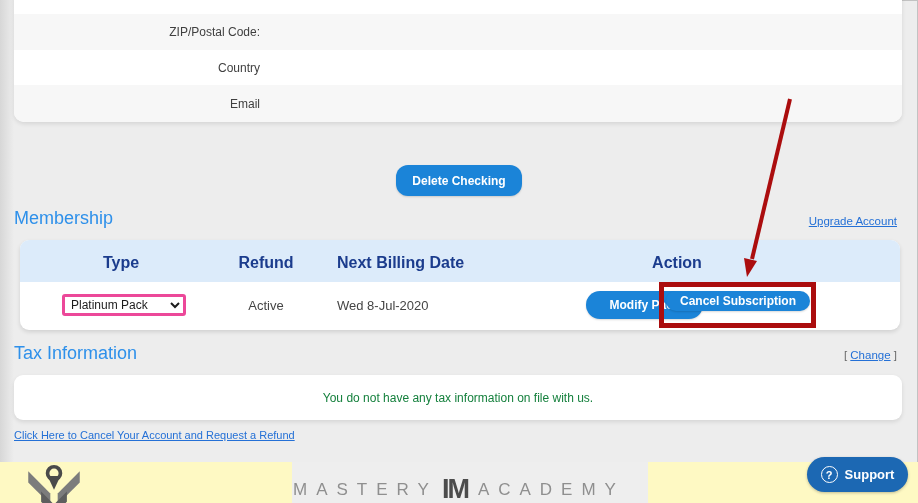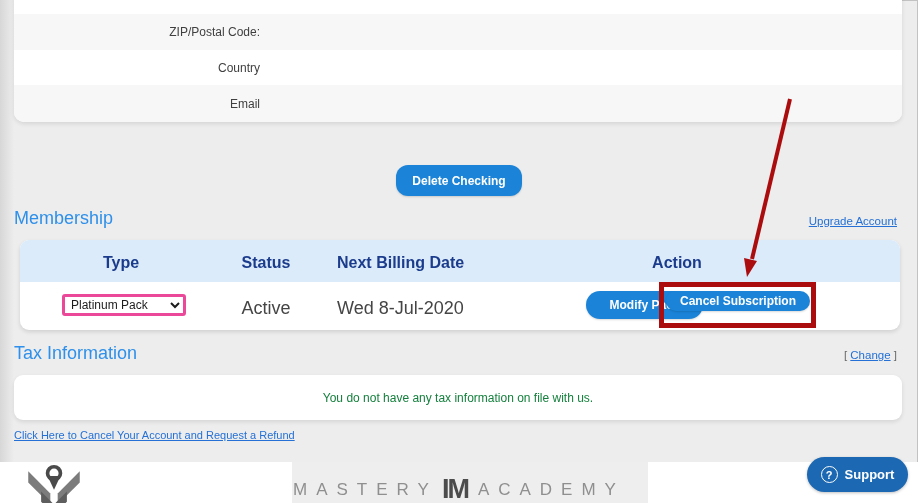--- a/index.html
+++ b/index.html
@@ -59,21 +59,21 @@
   .col-date   { left:317px; }
   .col-action { left:577px; width:160px; text-align:center; }
 
   .mem-row { position:absolute; left:0; top:42px; width:100%; height:48px; }
   .type-select {
     position:absolute; left:42px; top:12px; width:124px; height:22px;
     font-size:12px; color:#1c1c1c; background:#fff;
     border:3px solid #ec4899; border-radius:3px; padding:0 2px;
     font-family:"Liberation Sans", sans-serif;
   }
-  .cell-text { position:absolute; font-size:18px; color:#454545; }
+  .cell-text { position:absolute; font-size:13px; color:#454545; }
   .cell-status { left:166px; width:160px; top:16px; text-align:center; }
   .cell-date { left:317px; top:16px; }
   .modify-btn { position:absolute; left:521px; top:9px; width:117px; height:28px; border-radius:14px;margin-left:45px; }
   .cancel-btn { position:absolute; left:646px; top:9px; width:144px; height:20px; border-radius:14px; }
 
   
   .red-box {
     position:absolute; left:659px; top:282px; width:157px; height:46px;
     border:5px solid #ab0d0e; z-index:30; pointer-events:none;
   }
@@ -83,21 +83,21 @@
   .change-line { position:absolute; right:21px; top:349px; font-size:11.5px; color:#6b6b6b; }
   .tax-card {
     position:absolute; left:14px; top:375px; width:888px; height:45px;
     background:#fff; border-radius:9px; box-shadow:0 2px 4px rgba(0,0,0,.10);
     display:flex; align-items:center; justify-content:center;
   }
   .tax-card .msg { font-size:12px; color:#15803d; }
   .refund-link { position:absolute; left:14px; top:429px; font-size:11px; }
 
   
-  .footer { position:absolute; left:0; top:462px; width:918px; height:41px; background:#ffffff; }
+  .footer { position:absolute; left:0; top:462px; width:918px; height:41px; background:#fef9c3; }
   .footer-band { position:absolute; left:292px; top:0; width:356px; height:41px; background:#eeeeee; }
   .brand { position:absolute; left:0; top:0; width:918px; height:41px; display:flex; align-items:center; justify-content:center; padding-top:14px; }
   .brand-side { font-size:17px; letter-spacing:9px; color:#8f8f8f; }
   .brand-mid { font-size:27px; font-weight:800; color:#4c4c4c; letter-spacing:-2px; margin:0 10px 0 4px; line-height:0.9; }
   .footer-logo { position:absolute; left:26px; top:2px; }
 
   .support-btn {
     position:absolute; right:10px; top:457px; width:101px; height:35px;
     background:#1c68b3; border:none; border-radius:18px; color:#fff;
     display:flex; align-items:center; justify-content:center; gap:7px;
@@ -130,21 +130,21 @@
   </div>
 
   <button class="btn-blue delete-checking">Delete Checking</button>
 
   <div class="section-title mem-title">Membership</div>
   <a class="link upgrade-link">Upgrade Account</a>
 
   <div class="mem-card">
     <div class="mem-header">
       <div class="col-head col-type">Type</div>
-      <div class="col-head col-status">Status</div>
+      <div class="col-head col-status">Refund</div>
       <div class="col-head col-date">Next Billing Date</div>
       <div class="col-head col-action">Action</div>
     </div>
     <div class="mem-row">
       <select class="type-select">
         <option>Platinum Pack</option>
       </select>
       <div class="cell-text cell-status">Active</div>
       <div class="cell-text cell-date">Wed 8-Jul-2020</div>
       <button class="btn-blue modify-btn">Modify Pack</button>

